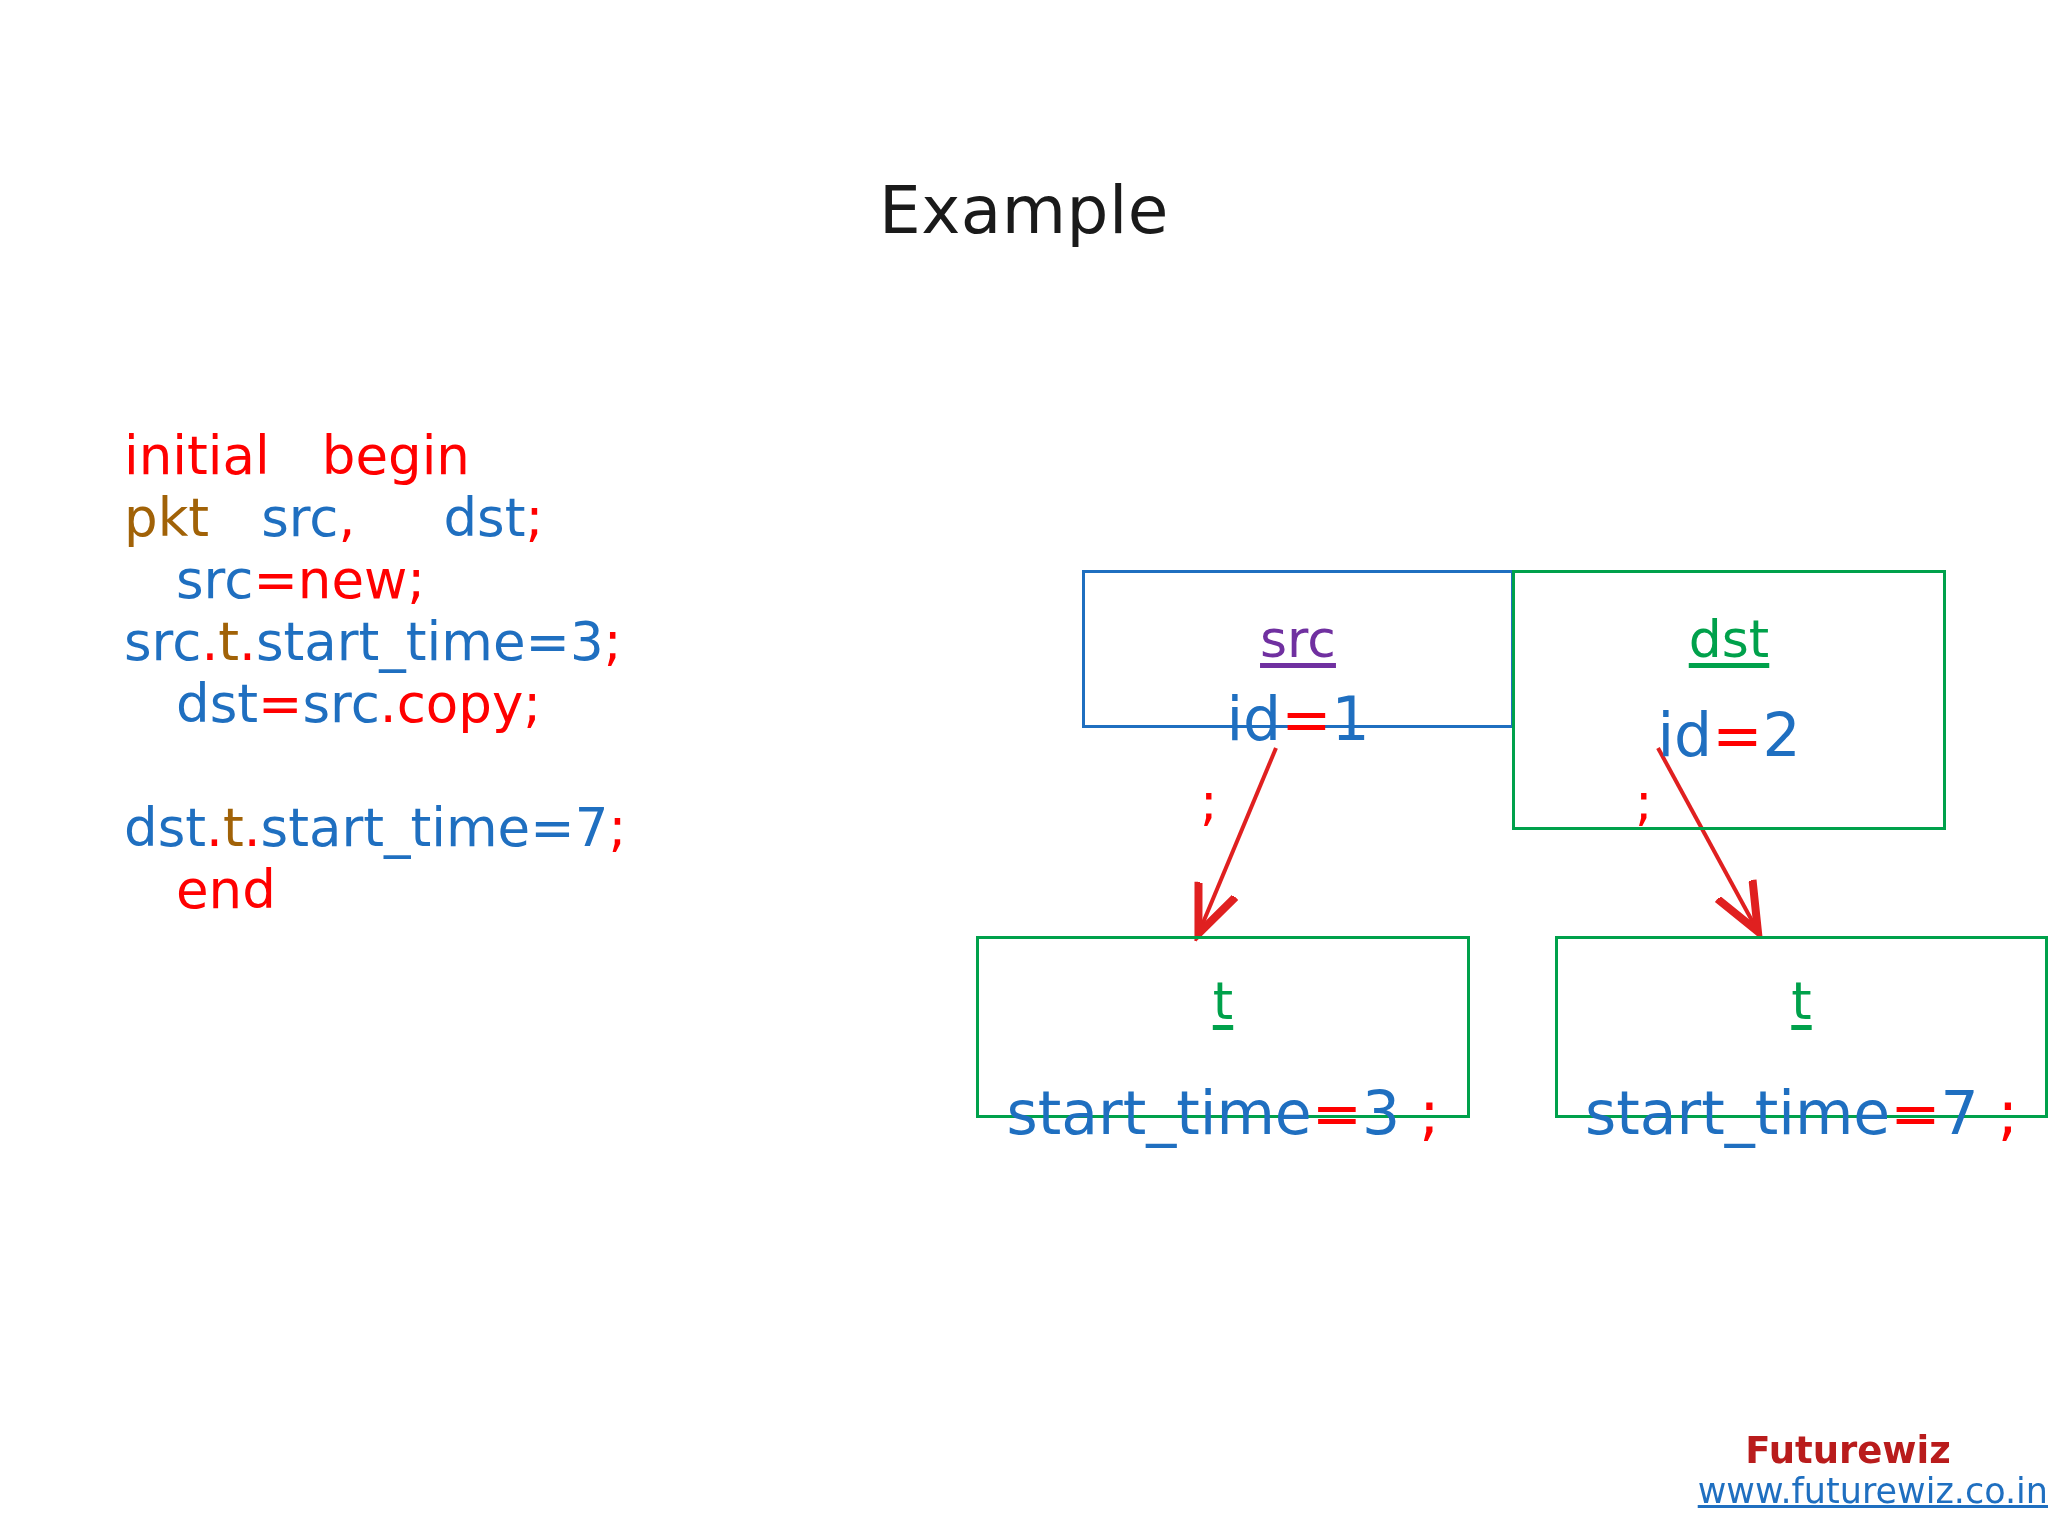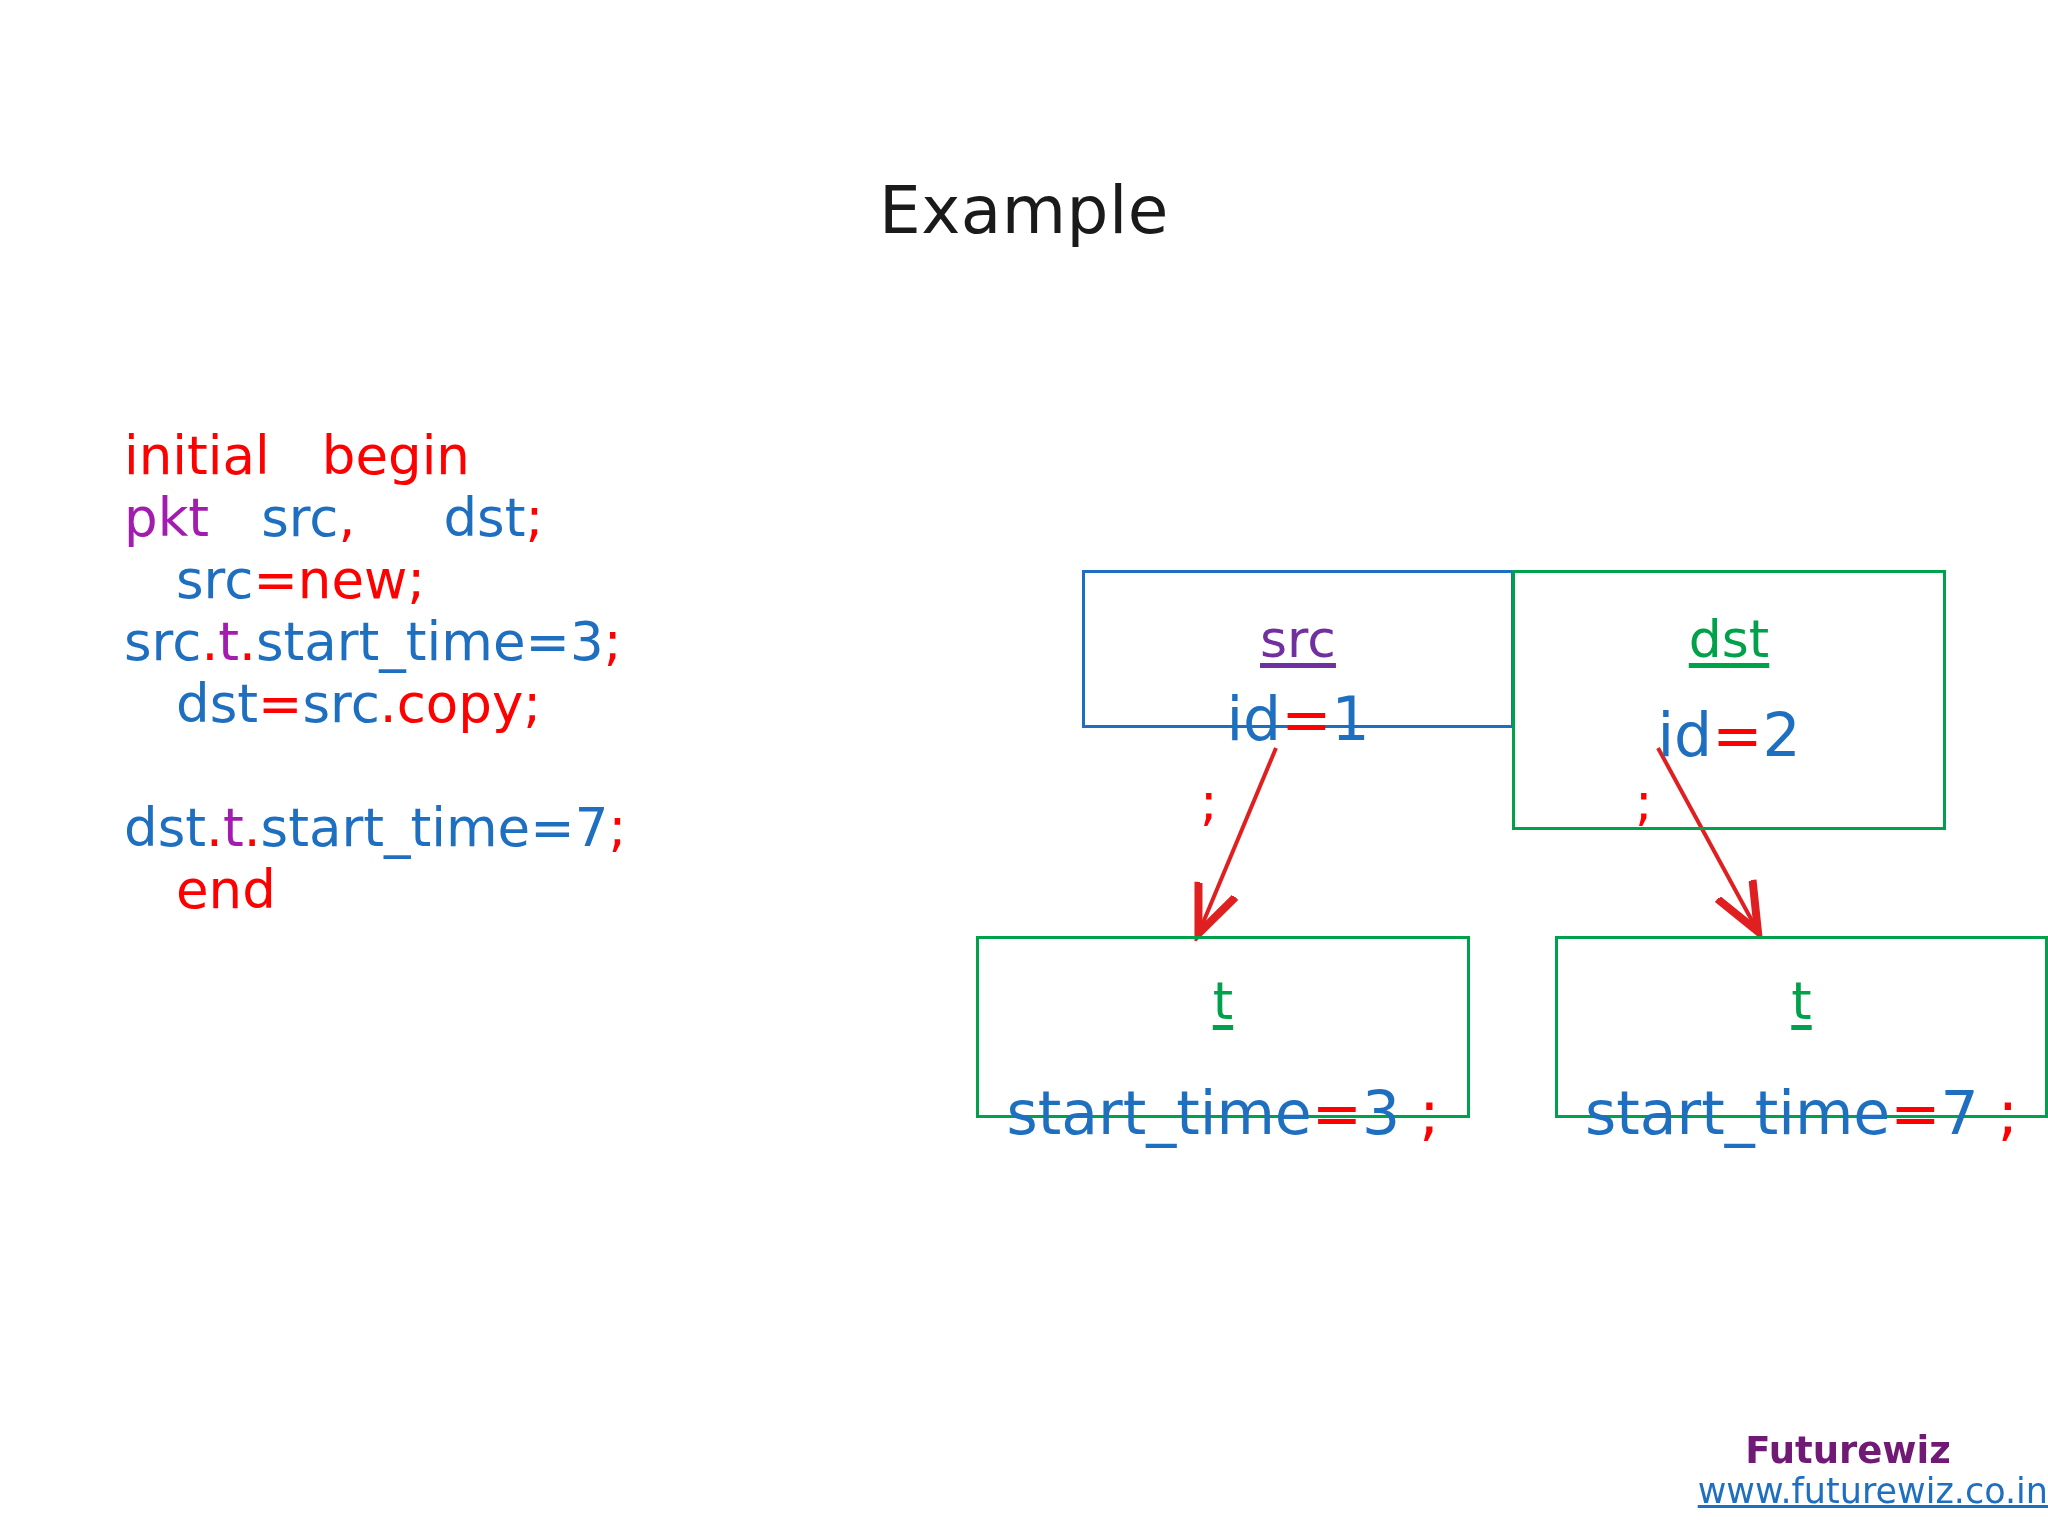--- a/index.html
+++ b/index.html
@@ -39,21 +39,21 @@
     font-size: 53px;
     line-height: 1.17;
     font-weight: 400;
     text-align: left;
     white-space: normal;
     word-spacing: 0px;
   }
 
   .kw  { color: #FF0000; }          
   .id  { color: #1F6FC0; }          
-  .ty  { color: #a21caf; }          
+  .ty  { color: #a16207; }          
   .sp-wide { display: inline-block; width: 52px; }
   .sp-wider { display: inline-block; width: 88px; }
 
   
   .diagram { position: absolute; left: 0; top: 0; width: 2048px; height: 1536px; pointer-events: none; }
   .diagram > * { pointer-events: auto; }
 
   .node {
     position: absolute;
     box-sizing: border-box;
@@ -121,21 +121,21 @@
   .footer {
     position: absolute;
     left: 1648px;
     top: 1432px;
     width: 400px;
     text-align: center;
   }
   .brand {
     font-size: 37px;
     font-weight: 700;
-    color: #701a75;
+    color: #b91c1c;
     line-height: 1.05;
   }
   .brand-url {
     display: block;
     font-size: 35px;
     color: #1F6FC0;
     text-decoration: underline;
     line-height: 1.08;
     word-break: break-all;
     margin-top: 2px;

